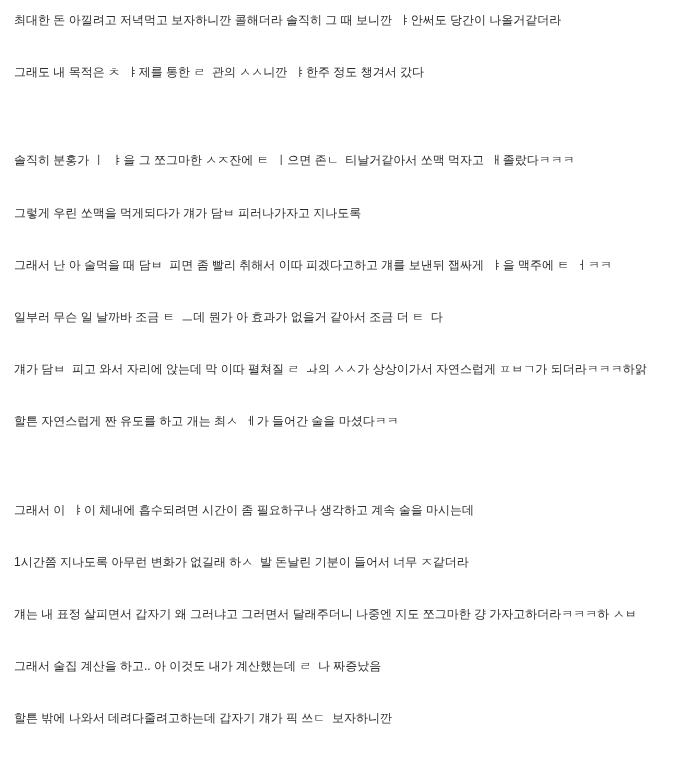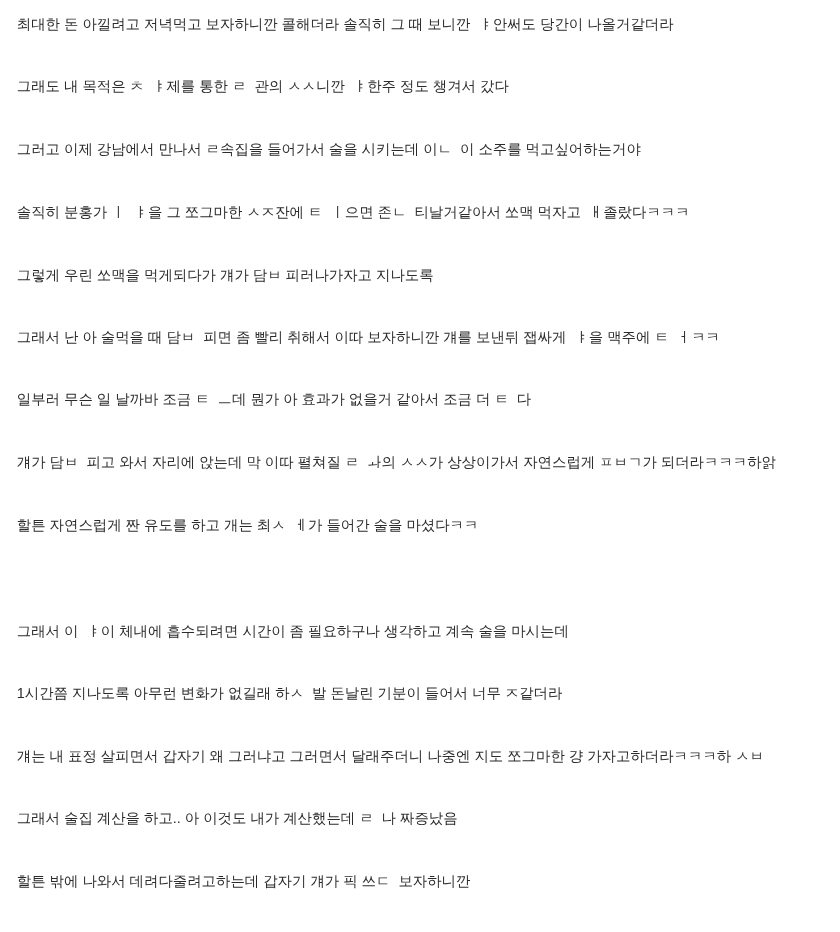--- a/index.html
+++ b/index.html
@@ -36,27 +36,26 @@
 </style>
 </head>
 <body>
 
 <div id="post-body">
     <div class="gap gap-first"></div>
     <p class="para">최대한 돈 아낄려고 저녁먹고 보자하니깐 콜해더라 솔직히 그 때 보니깐  ㅑ안써도 당간이 나올거같더라</p>
     <div class="gap"></div>
     <p class="para">그래도 내 목적은 ㅊ  ㅑ제를 통한 ㄹ  관의 ㅅㅅ니깐  ㅑ한주 정도 챙겨서 갔다</p>
     <div class="gap"></div>
-    <p class="para">그러고 이제 강남에서 만나서 ㄹ속집을 들어가서 술을 시키는데 이ㄴ  이 소주를 먹고싶어하는거야</p>
     <div class="gap"></div>
     <p class="para">솔직히 분홍가 ㅣ  ㅑ을 그 쪼그마한 ㅅㅈ잔에 ㅌ  ㅣ으면 존ㄴ  티날거같아서 쏘맥 먹자고  ㅐ졸랐다ㅋㅋㅋ</p>
     <div class="gap"></div>
     <p class="para">그렇게 우린 쏘맥을 먹게되다가 걔가 담ㅂ 피러나가자고 지나도록</p>
     <div class="gap"></div>
-    <p class="para">그래서 난 아 술먹을 때 담ㅂ  피면 좀 빨리 취해서 이따 보자하니깐 걔를 보낸뒤 잽싸게  ㅑ을 맥주에 ㅌ  ㅓㅋㅋ</p>
+    <p class="para">그래서 난 아 술먹을 때 담ㅂ  피면 좀 빨리 취해서 이따 피겠다고하고 걔를 보낸뒤 잽싸게  ㅑ을 맥주에 ㅌ  ㅓㅋㅋ</p>
     <div class="gap"></div>
     <p class="para">일부러 무슨 일 날까바 조금 ㅌ  ㅡ데 뭔가 아 효과가 없을거 같아서 조금 더 ㅌ  다</p>
     <div class="gap"></div>
     <p class="para">걔가 담ㅂ  피고 와서 자리에 앉는데 막 이따 펼쳐질 ㄹ  ㅘ의 ㅅㅅ가 상상이가서 자연스럽게 ㅍㅂㄱ가 되더라ㅋㅋㅋ하앍</p>
     <div class="gap"></div>
     <p class="para">할튼 자연스럽게 짠 유도를 하고 개는 최ㅅ  ㅔ가 들어간 술을 마셨다ㅋㅋ</p>
     <div class="gap"></div>
     <div class="gap"></div>
     <p class="para">그래서 이  ㅑ이 체내에 흡수되려면 시간이 좀 필요하구나 생각하고 계속 술을 마시는데</p>
     <div class="gap"></div>

